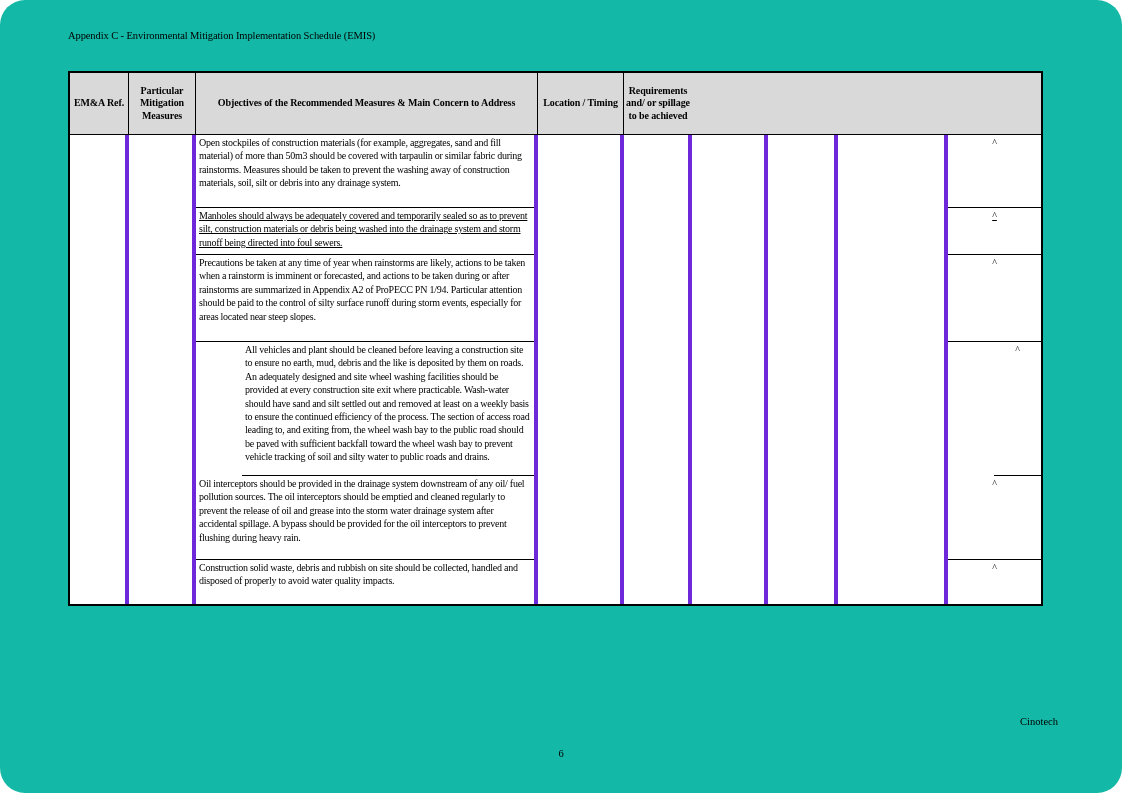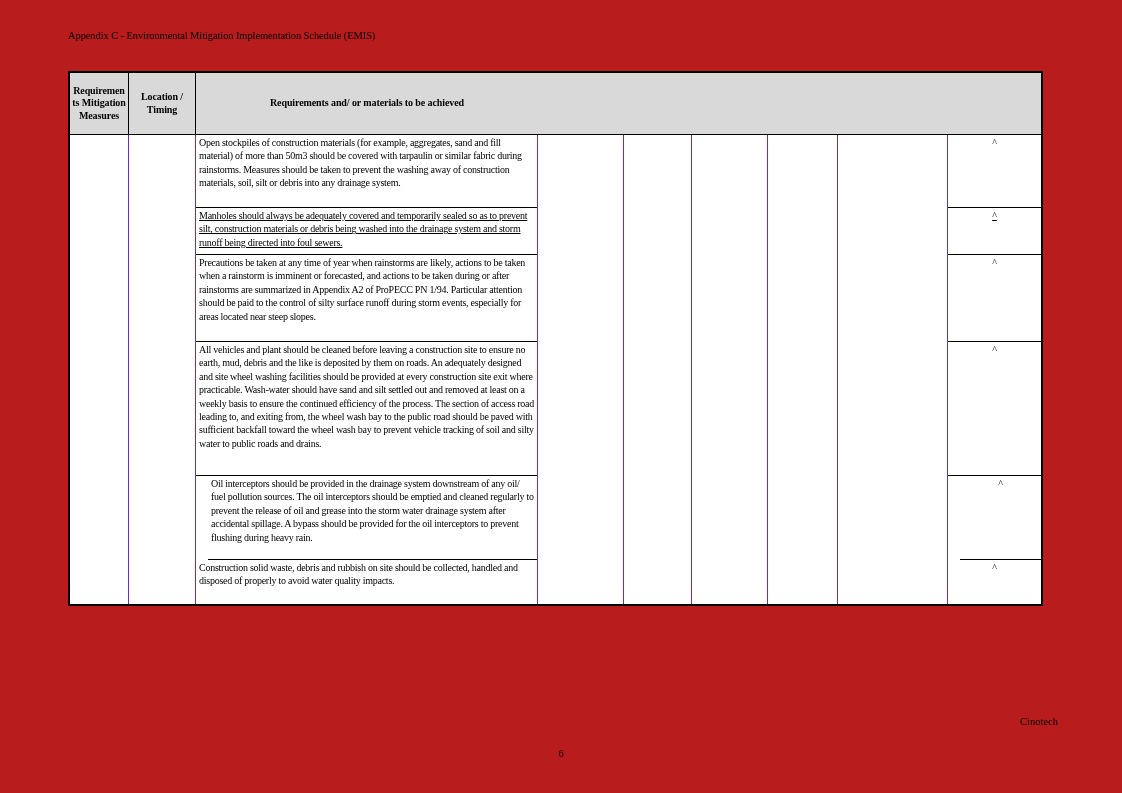--- a/index.html
+++ b/index.html
@@ -1,24 +1,25 @@
 <!DOCTYPE html>
 <html><head>
 <meta charset="utf-8">
 <style>
   * { margin: 0; padding: 0; box-sizing: border-box; }
   html, body { background: #ffffff; }
   .page {
     position: relative;
     width: 1122px;
     height: 793px;
-    background: #b91c1c;
+    background: #14b8a6;
     font-family: "Liberation Serif", "DejaVu Serif", serif;
     color: #000000;
     overflow: hidden;
+    border-radius: 25px;
   }
   .doc-header {
     position: absolute;
     left: 68px;
     top: 30px;
     font-size: 10.5px;
     letter-spacing: -0.1px;
     white-space: nowrap;
   }
   .emis-table {
@@ -52,21 +53,21 @@
     overflow-wrap: break-word;
     word-break: break-word;
   }
   .th:last-child { border-right: none; }
   .tbody {
     display: grid;
     grid-template-columns: 59px 67px 342px 86px 68px 76px 70px 110px 93px;
     height: 469px;
   }
   .bodycol {
-    border-right: 1px solid #6d28d9;
+    border-right: 4px solid #6d28d9;
     overflow: hidden;
   }
   .bodycol:last-child { border-right: none; }
   .cellrow {
     border-bottom: 1px solid #000000;
     overflow: hidden;
   }
   .cellrow:last-child { border-bottom: none; }
   .measure {
     font-size: 10px;
@@ -77,22 +78,22 @@
   }
   .status {
     font-size: 10px;
     line-height: 11px;
     text-align: center;
     padding-top: 2px;
   }
   .r0 { height: 73px; }
   .r1 { height: 47px; text-decoration: underline; }
   .r2 { height: 87px; }
-  .r3 { height: 134px; }
-  .r4 { height: 84px; margin-left: 12px; }
+  .r3 { height: 134px; margin-left: 46px; }
+  .r4 { height: 84px; }
   .r5 { height: 44px; }
   .footer-page {
     position: absolute;
     left: 0;
     top: 748px;
     width: 100%;
     text-align: center;
     font-size: 10.5px;
   }
   .footer-company {
@@ -105,23 +106,25 @@
 </head>
 <body>
 
 <div class="page">
 
   <div class="doc-header">Appendix C - Environmental Mitigation Implementation Schedule (EMIS)</div>
 
   <div class="emis-table">
 
     <div class="thead">
-      <div class="th">Requirements Mitigation Measures</div>
+      <div class="th">EM&amp;A Ref.</div>
+      <div class="th">Particular Mitigation Measures</div>
+      <div class="th">Objectives of the Recommended Measures &amp; Main Concern to Address</div>
       <div class="th">Location / Timing</div>
-      <div class="th">Requirements and/ or materials to be achieved</div>
+      <div class="th">Requirements and/ or spillage to be achieved</div>
     </div>
 
     <div class="tbody">
       <div class="bodycol"></div>
       <div class="bodycol"></div>
 
       <div class="bodycol">
         <div class="cellrow measure r0">Open stockpiles of construction materials (for example, aggregates, sand and fill material) of more than 50m3 should be covered with tarpaulin or similar fabric during rainstorms.  Measures should be taken to prevent the washing away of construction materials, soil, silt or debris into any drainage system.</div>
         <div class="cellrow measure r1">Manholes should always be adequately covered and temporarily sealed so as to prevent silt, construction materials or debris being washed into the drainage system and storm runoff being directed into foul sewers.</div>
         <div class="cellrow measure r2">Precautions be taken at any time of year when rainstorms are likely, actions to be taken when a rainstorm is imminent or forecasted, and actions to be taken during or after rainstorms are summarized in Appendix A2 of ProPECC PN 1/94.  Particular attention should be paid to the control of silty surface runoff during storm events, especially for areas located near steep slopes.</div>

